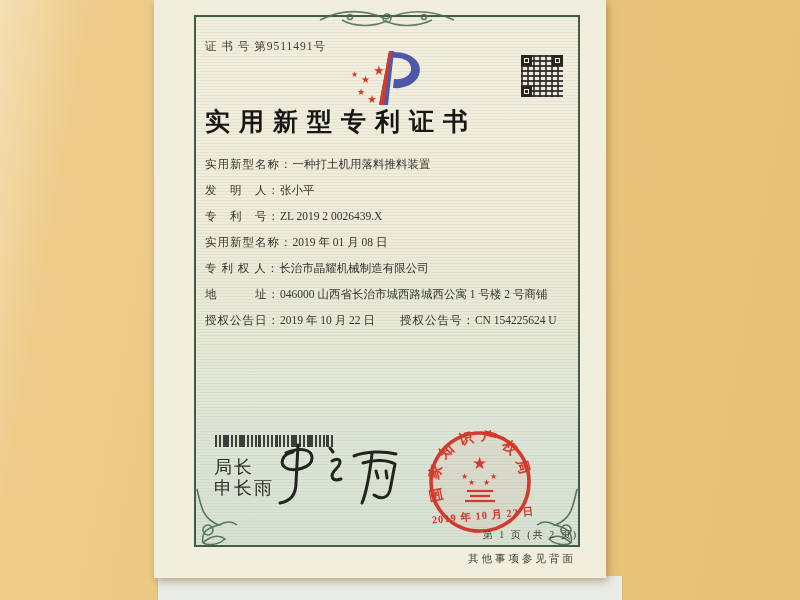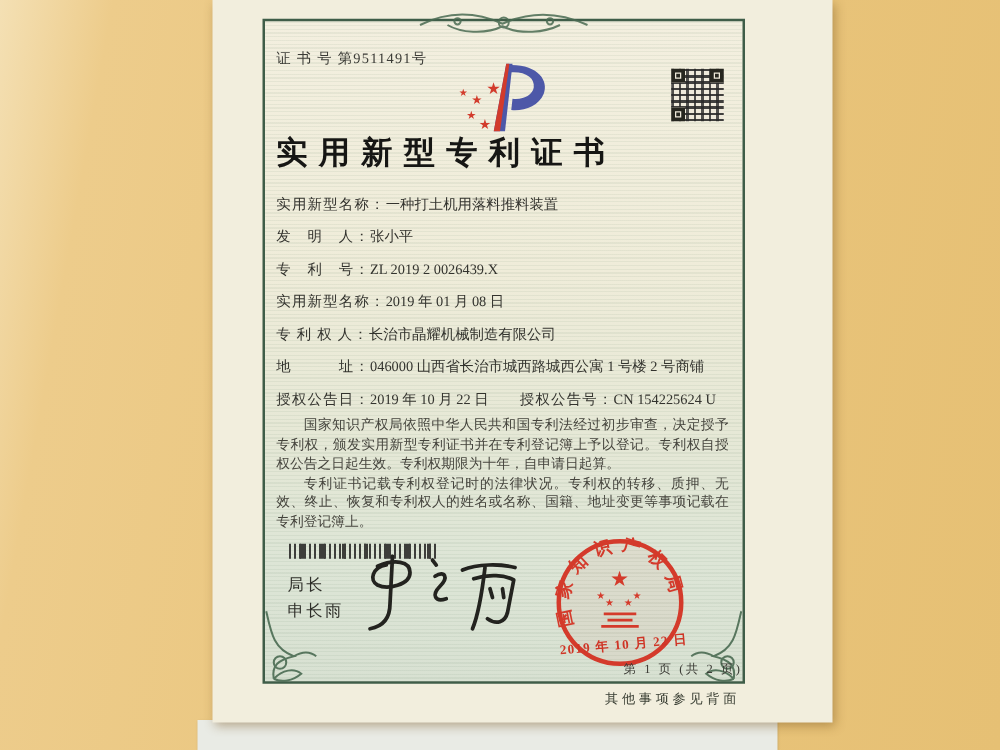--- a/index.html
+++ b/index.html
@@ -4,21 +4,21 @@
 <style>
   html,body{margin:0;padding:0;}
   body{width:800px;height:600px;overflow:hidden;background:#e9c57d;
        font-family:"Liberation Serif","DejaVu Serif",serif;}
   .stage{position:relative;width:800px;height:600px;
          background:linear-gradient(100deg,#f4e0b4 0%,#edcc8b 10%,#eac67e 45%,#e6c074 100%);}
   
   .under-sheet{position:absolute;left:158px;top:576px;width:464px;height:24px;
                background:#e9ebe5;box-shadow:0 1px 2px rgba(0,0,0,.15);}
   
-  .paper{position:absolute;left:170px;top:0;width:496px;height:578px;
+  .paper{position:absolute;left:154px;top:0;width:452px;height:578px;
          background:#f2eedd;
          box-shadow:2px 3px 8px rgba(120,85,30,.45);}
   
   .border-box{position:absolute;left:40px;top:15px;width:382px;height:528px;
               border:2px solid #3f5d48;
               background:linear-gradient(180deg,#f3efdf 0%,#efecd9 38%,#e6e8d6 62%,#dde5d6 82%,#d8e1d2 100%);}
   .security-lines{position:absolute;inset:0;pointer-events:none;
       background:repeating-linear-gradient(180deg,rgba(110,140,112,.12) 0 1px,transparent 1px 3px);
       opacity:.8;}
   
@@ -41,21 +41,21 @@
   .frow .first-half{display:inline-block;width:192px;}
   
   .paras{position:absolute;left:9px;right:11px;top:316px;font-size:11px;line-height:15.5px;
          color:#45443d;text-align:justify;}
   .paras p{margin:0;text-indent:2em;}
   
   .barcode{position:absolute;left:19px;top:418px;width:118px;height:12px;
       background-image:
         repeating-linear-gradient(90deg,#3d3d3a 0 2px,transparent 2px 4px),
         repeating-linear-gradient(90deg,transparent 0 9px,#3d3d3a 9px 12px,transparent 12px 17px);}
-  .signer{position:absolute;left:18px;top:440px;font-size:13px;color:#2e2e29;line-height:21px;letter-spacing:2px;}
+  .signer{position:absolute;left:18px;top:440px;font-size:18px;color:#2e2e29;line-height:21px;letter-spacing:2px;}
   .signature{position:absolute;left:70px;top:424px;width:140px;height:70px;}
   .seal{position:absolute;left:229px;top:410px;width:110px;height:110px;}
   .seal-date{position:absolute;left:212px;top:492px;width:150px;text-align:center;
              color:#cf3526;font-size:10.5px;font-weight:bold;letter-spacing:1px;
              transform:rotate(-5deg);}
   .page-footer{position:absolute;left:0;right:0;top:511px;text-align:right;
                font-size:10px;color:#3c3c36;letter-spacing:2px;}
   .back-note{position:absolute;left:40px;top:552px;width:382px;text-align:right;
              font-size:10.5px;color:#3a3f34;letter-spacing:3px;}
   
@@ -146,24 +146,20 @@
         </div>
         <div class="frow">
           <span class="lbl">地　　　址：</span><span>046000 山西省长治市城西路城西公寓 1 号楼 2 号商铺</span>
         </div>
         <div class="frow">
           <span class="first-half"><span class="lbl">授权公告日：</span><span>2019 年 10 月 22 日</span></span>
           <span><span class="lbl">授权公告号：</span><span>CN 154225624 U</span></span>
         </div>
       </div>
 
-      <div class="paras">
-        <p>国家知识产权局依照中华人民共和国专利法经过初步审查，决定授予专利权，颁发实用新型专利证书并在专利登记簿上予以登记。专利权自授权公告之日起生效。专利权期限为十年，自申请日起算。</p>
-        <p>专利证书记载专利权登记时的法律状况。专利权的转移、质押、无效、终止、恢复和专利权人的姓名或名称、国籍、地址变更等事项记载在专利登记簿上。</p>
-      </div>
 
       <div class="barcode"></div>
 
       <div class="signer">
         <div>局长</div>
         <div>申长雨</div>
       </div>
 
       <svg class="signature" viewBox="0 0 140 70">
         <g fill="none" stroke="#23231f" stroke-width="3" stroke-linecap="round" stroke-linejoin="round">

